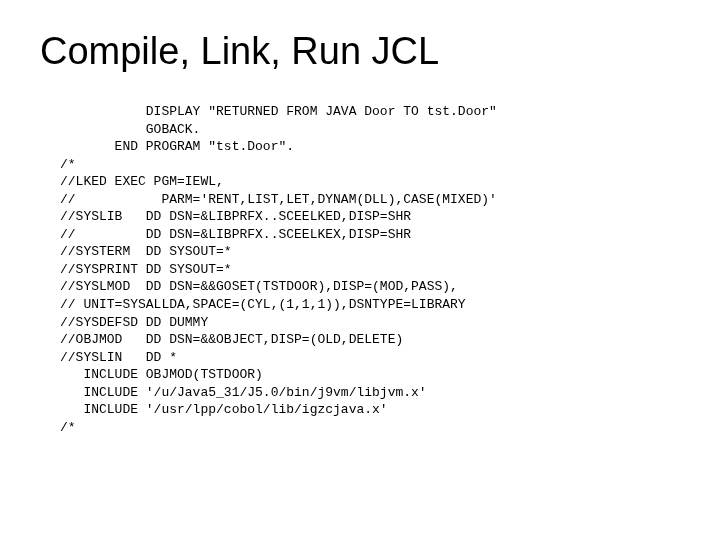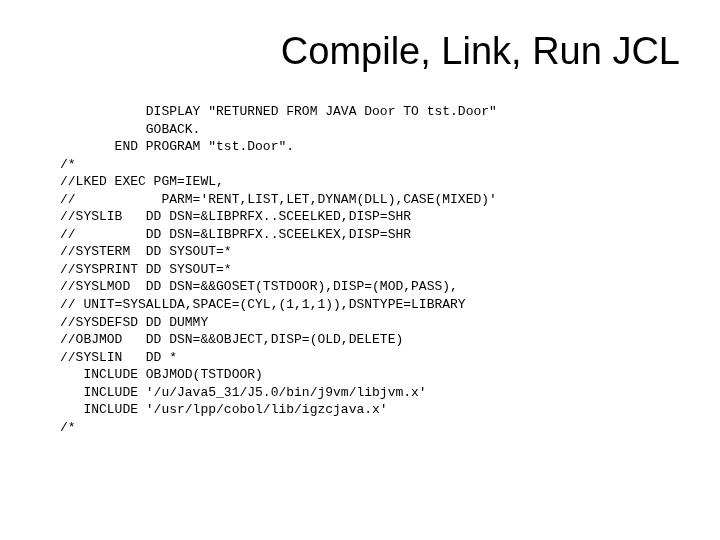--- a/index.html
+++ b/index.html
@@ -14,21 +14,21 @@
   .slide {
     width: 720px;
     height: 540px;
     box-sizing: border-box;
     padding: 20px 40px 20px 40px;
     position: relative;
   }
   .title {
     font-size: 38px;
     font-weight: 400;
-    text-align: right;
+    text-align: left;
     margin: 10px 0 30px 0;
     letter-spacing: 0px;
   }
   .code {
     font-family: "Courier New", Courier, monospace;
     font-size: 13px;
     line-height: 1.35;
     white-space: pre;
     margin-left: 20px;
   }

